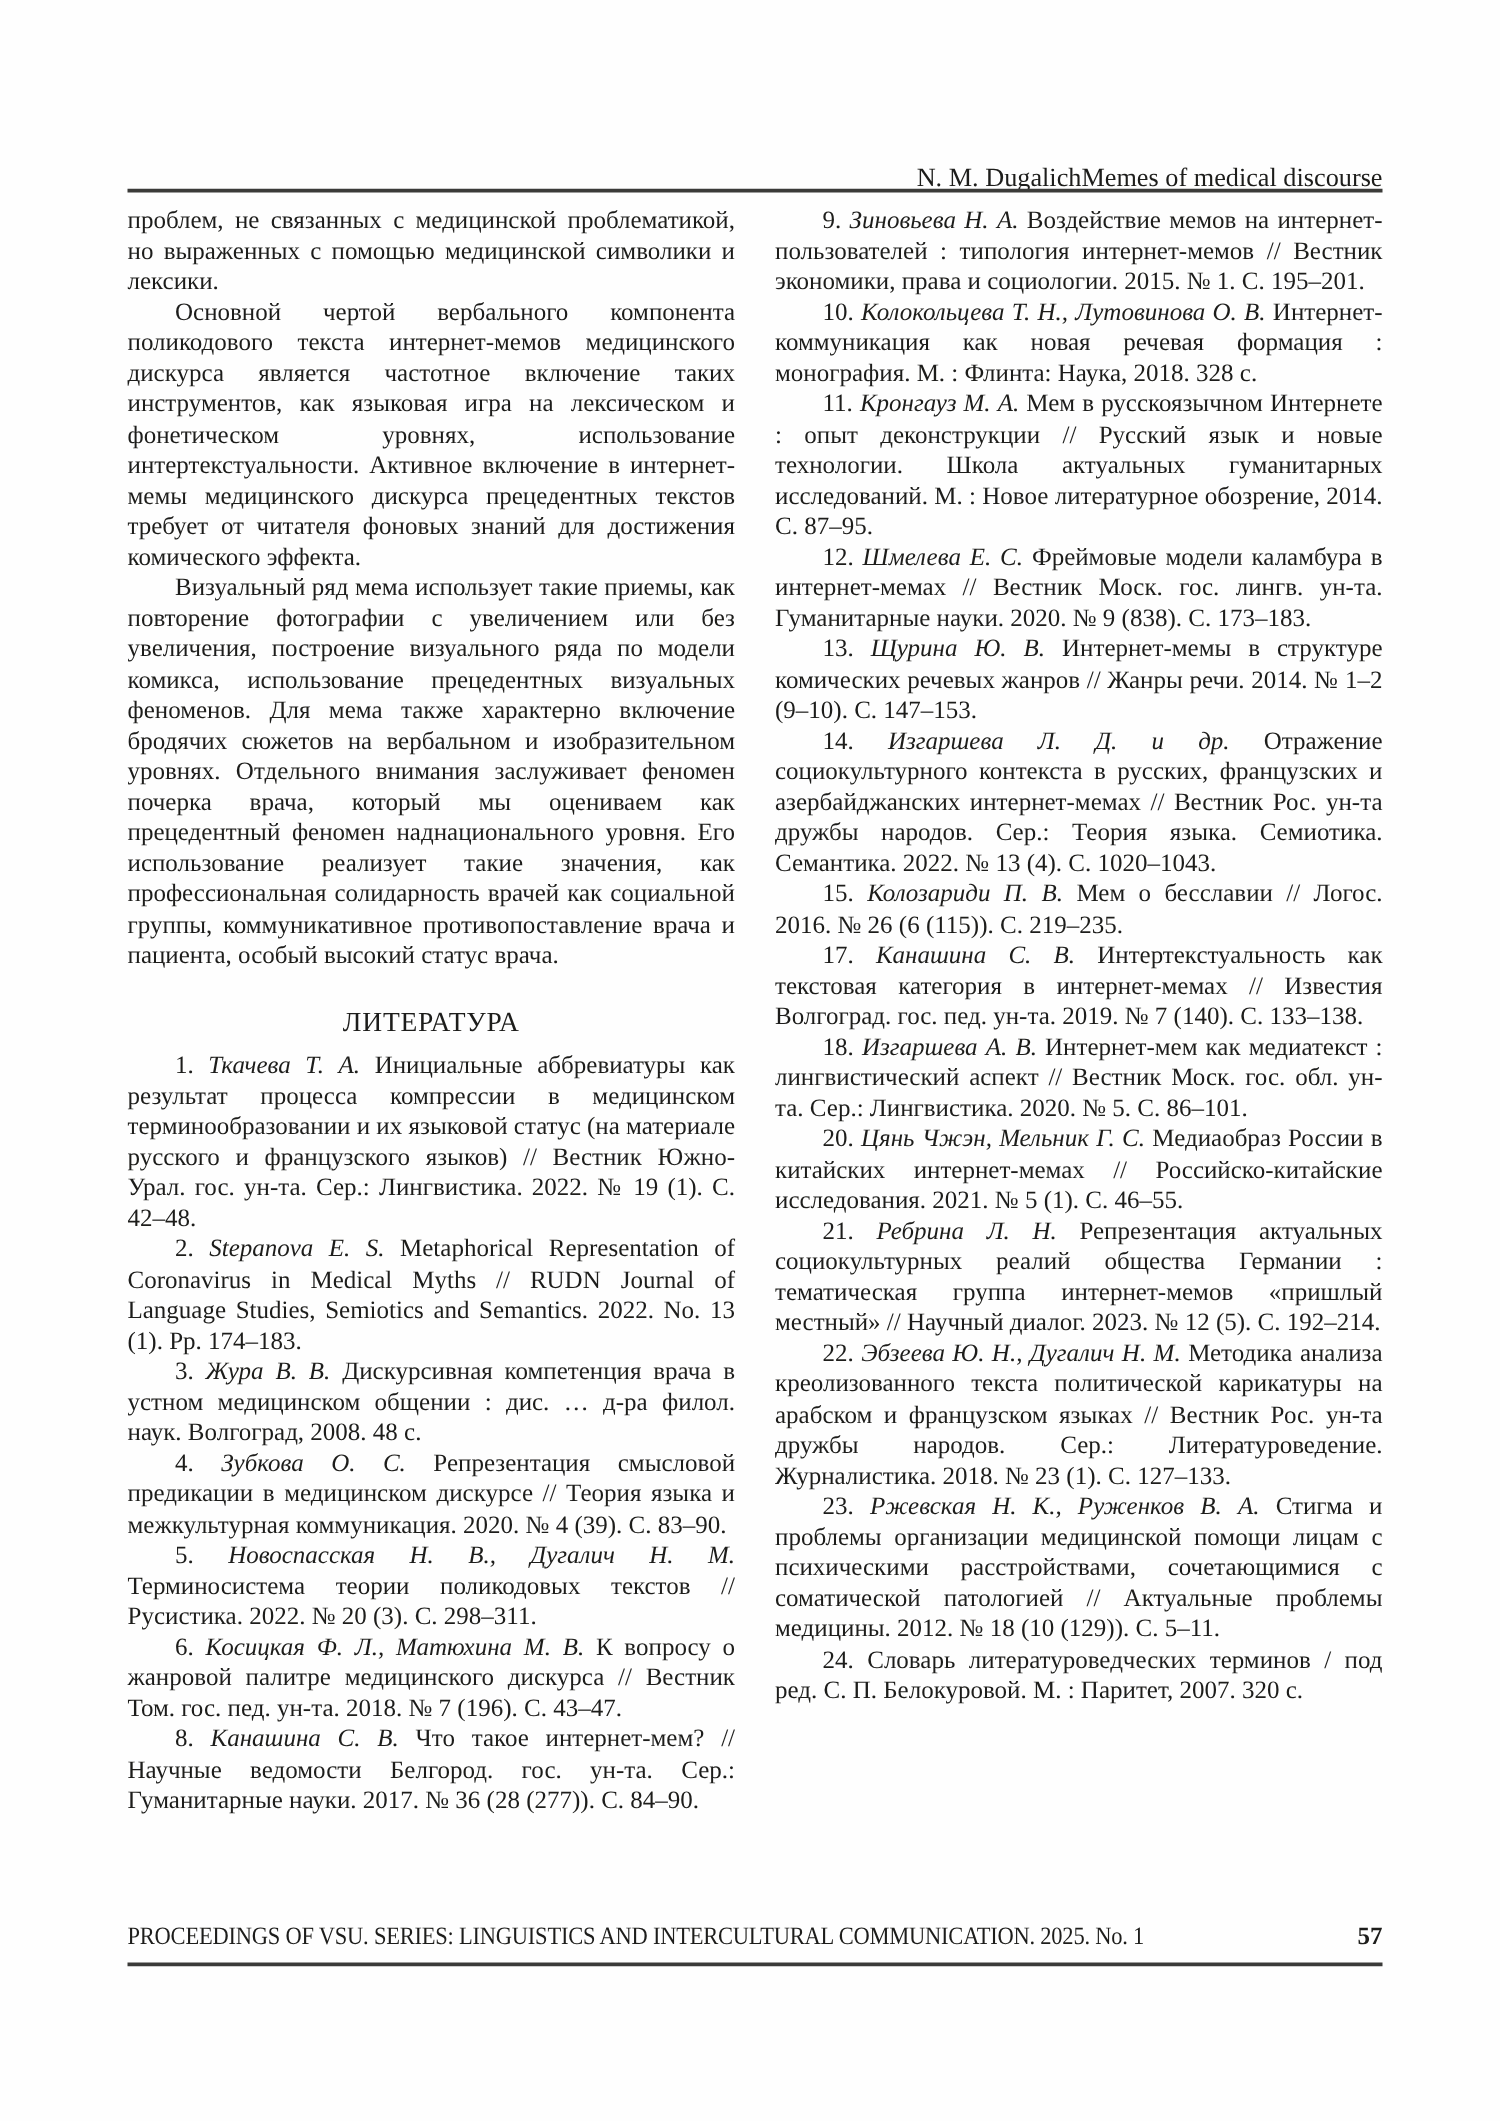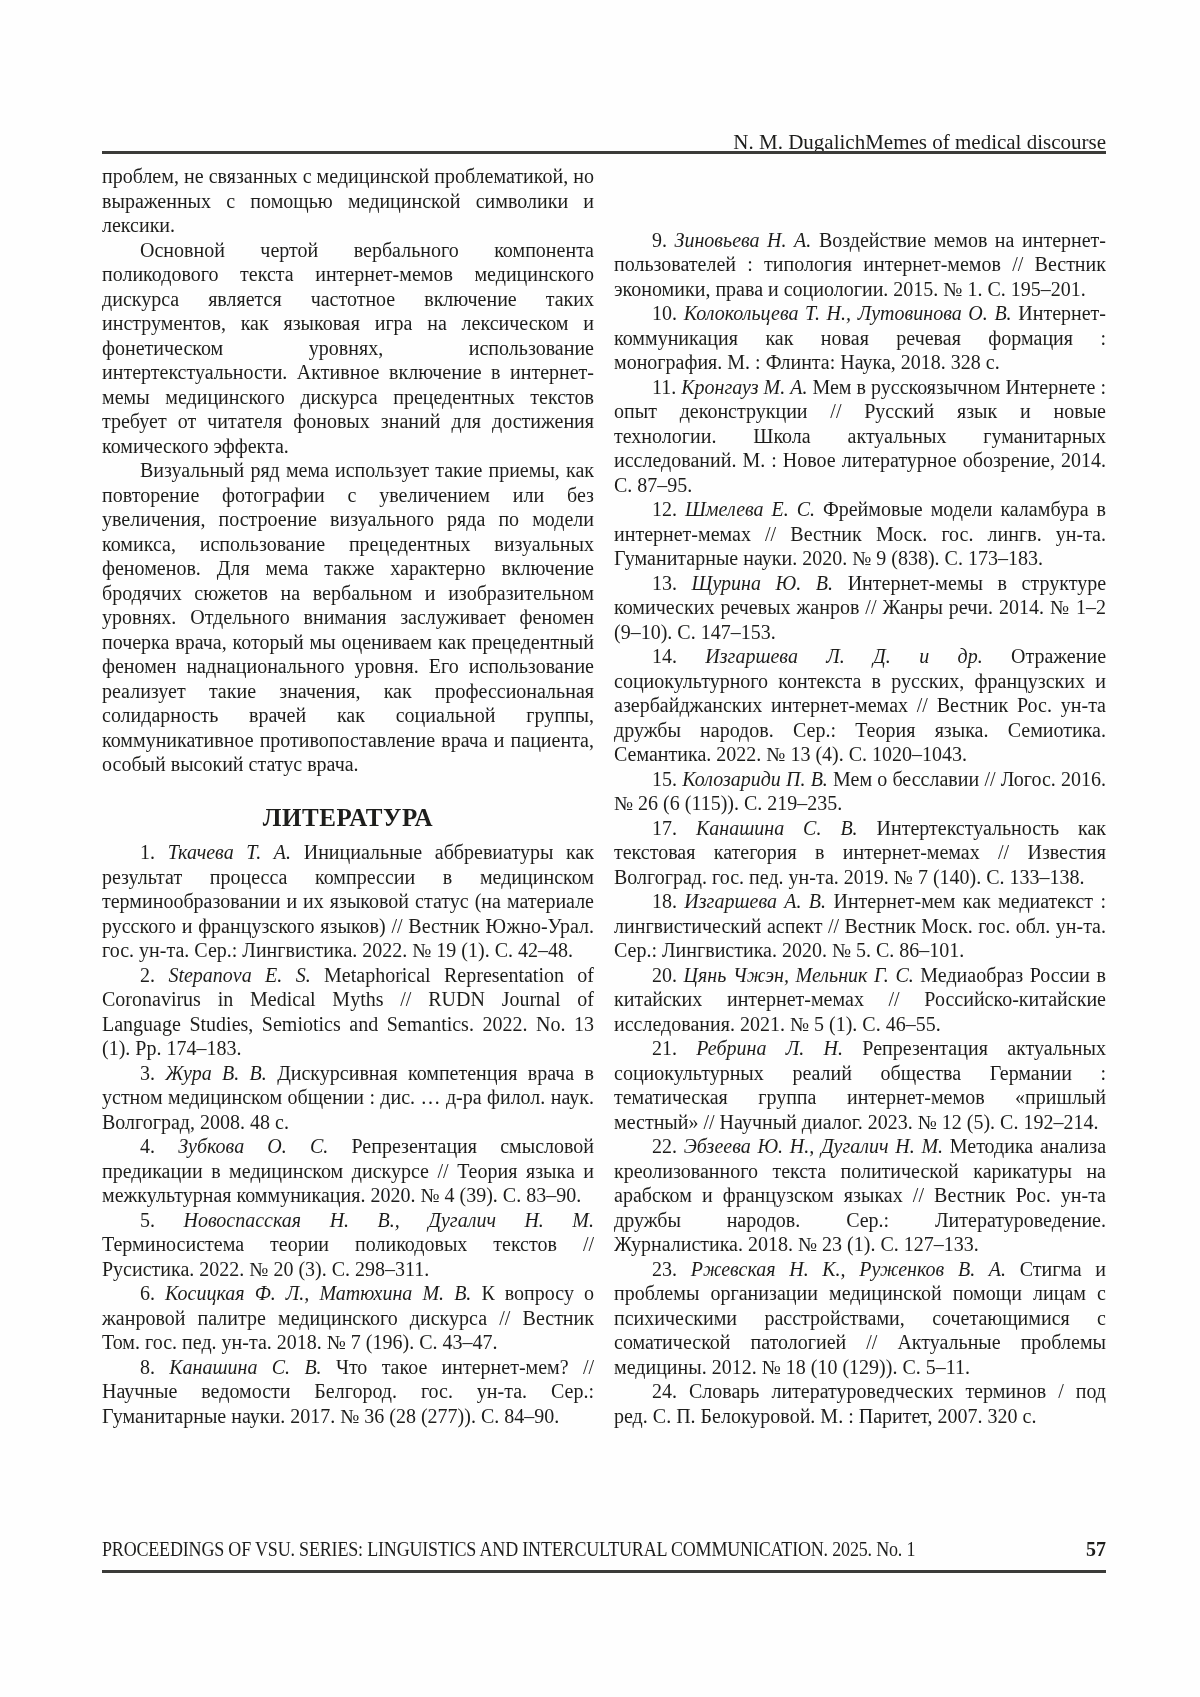--- a/index.html
+++ b/index.html
@@ -16,32 +16,32 @@
     position:absolute;top:106px;left:102px;right:94px;
     display:flex;justify-content:flex-end;align-items:baseline;
     font-size:21px;line-height:24px;margin-top:24px;
   }
   .header-rule{
     position:absolute;top:151px;left:102px;right:94px;
     height:3px;background:#3b3b39;
   }
   .columns{
     position:absolute;top:164px;left:102px;right:94px;
-    display:flex;column-gap:20px;
+    display:flex;column-gap:32px;
     font-size:20px;line-height:24.5px;
     text-align:justify;
-    hyphens:auto;align-items:flex-end;-webkit-hyphens:auto;
+    hyphens:auto;-webkit-hyphens:auto;
   }
   .col{flex:1 1 0;min-width:0;}
   .para,.ref{margin:0;text-indent:38px;}
   .para.continuation{text-indent:0;}
   .refs-heading{
     margin:29px 0 10px 0;
     text-align:center;text-indent:0;
-    font-size:25px;font-weight:bold;letter-spacing:0.6px;
+    font-size:22px;font-weight:normal;letter-spacing:0.6px;
   }
   .ref-num{white-space:pre;}
   .footer-rule{
     position:absolute;top:1570px;left:102px;right:94px;
     height:2.5px;background:#3b3b39;
   }
   .footer-row{
     position:absolute;top:1536px;left:102px;right:94px;
     height:28px;font-size:20px;line-height:26px;
   }

